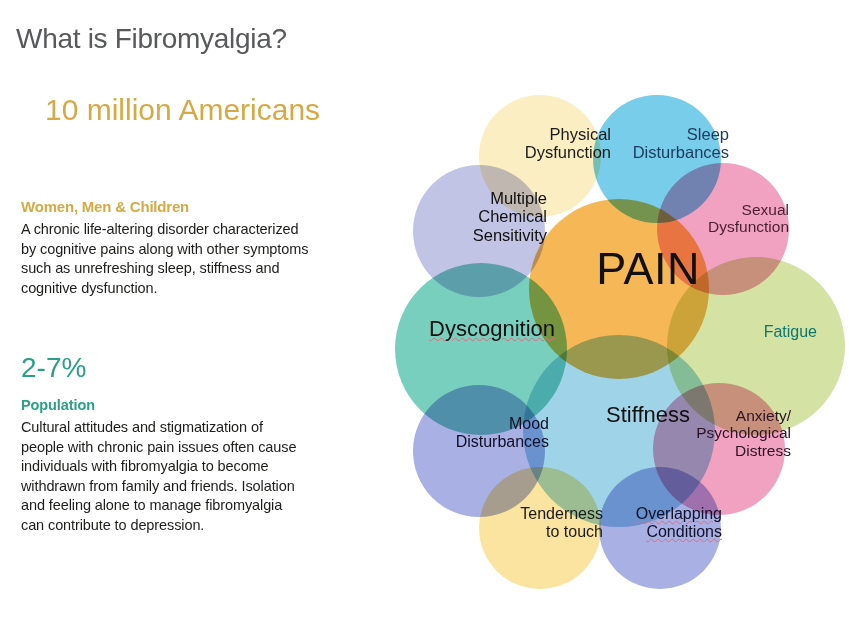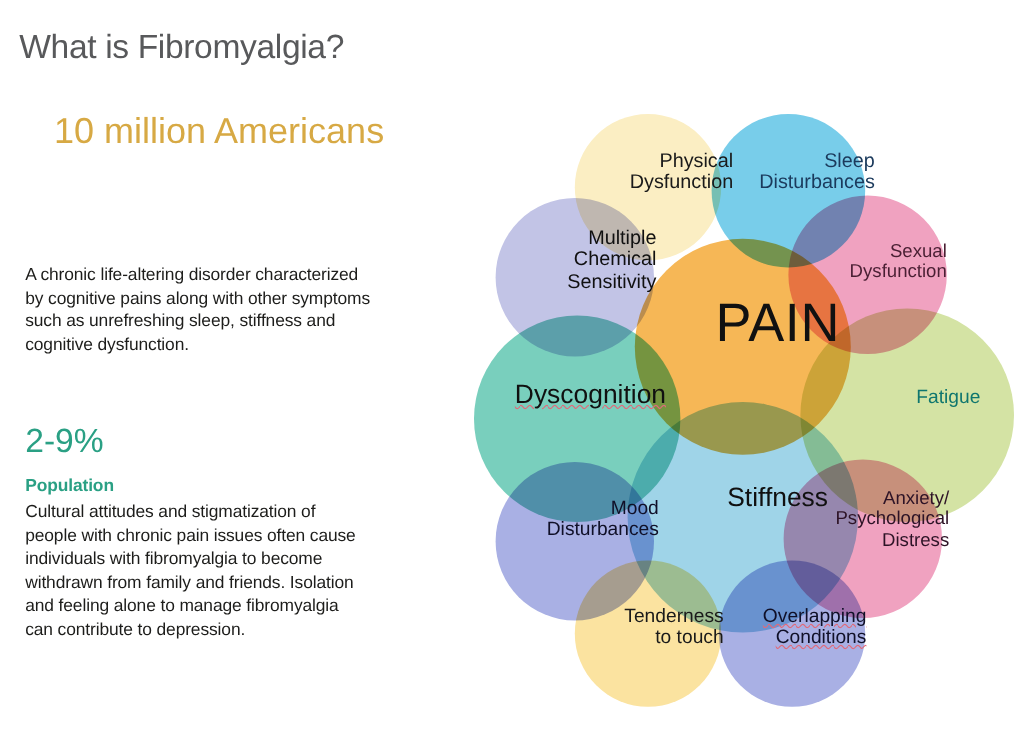--- a/index.html
+++ b/index.html
@@ -135,24 +135,25 @@
 </head>
 <body style="background: rgb(255, 255, 255);">
 
 <div id="left-column">
 
   <div id="page-title" style="color: rgb(88, 89, 91);">What is Fibromyalgia?</div>
 
   <div id="stat-primary" style="color: rgb(215, 169, 68); margin-left: 24px;">10 million
 Americans</div>
 
+  <div id="subhead-primary" style="color: rgb(215, 169, 68);">Women, Men &amp; Children</div>
 
   <div id="body-primary">A chronic life-altering disorder characterized by cognitive pains along with other symptoms such as unrefreshing sleep, stiffness and cognitive dysfunction.</div>
 
-  <div id="stat-secondary" style="color: rgb(42, 160, 132);">2-9%</div>
+  <div id="stat-secondary" style="color: rgb(42, 160, 132);">2-7%</div>
 
   <div id="subhead-secondary" style="color: rgb(42, 160, 132);">Population</div>
 
   <div id="body-secondary">Cultural attitudes and stigmatization of people with chronic pain issues often cause individuals with fibromyalgia to become withdrawn from family and friends.  Isolation and feeling alone to manage fibromyalgia can contribute to depression.</div>
 
 </div>
 
 <div id="venn-diagram">
 
   <div class="venn-circle" style="left: 84px; top: 10px; width: 122px; height: 122px; background: rgb(251, 238, 195);"></div>

